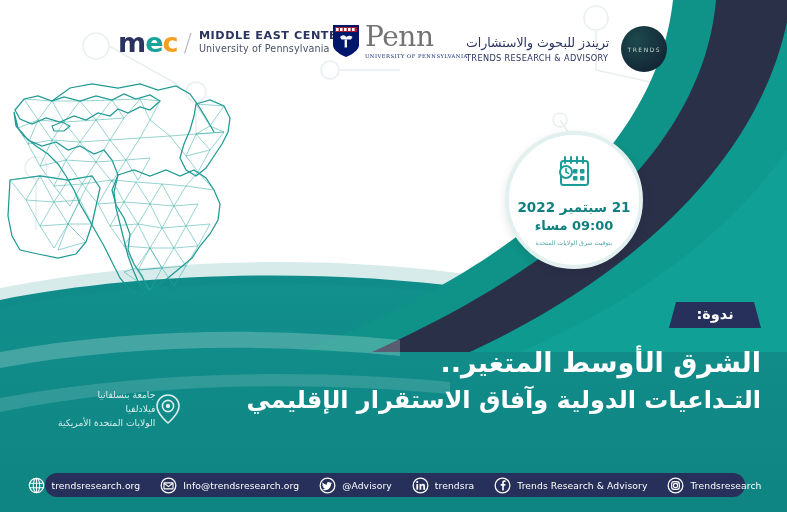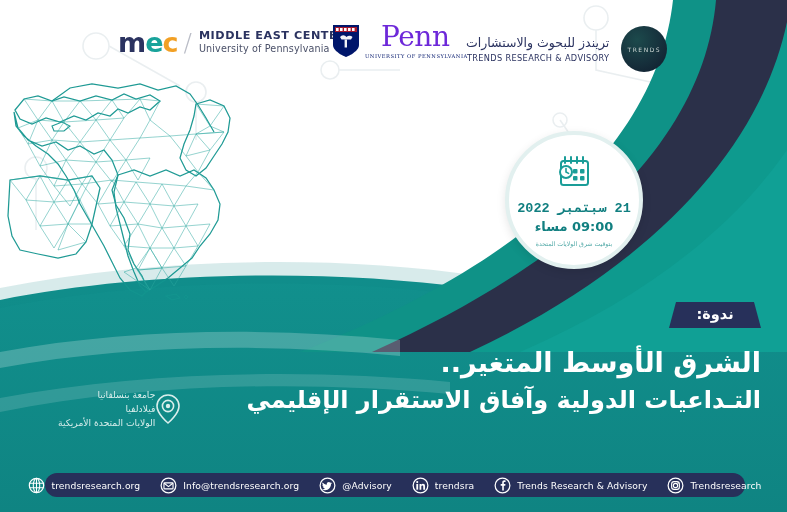--- a/index.html
+++ b/index.html
@@ -20,40 +20,40 @@
   .mec-c{color:#f2a024;}
   .mec-slash{color:#b9bcc6;font-size:25px;margin:0 7px 0 6px;font-weight:300;line-height:1;}
   .mec-txt{line-height:1.12;}
   .mec-t1{font-size:11.2px;font-weight:bold;color:#2b3360;letter-spacing:.55px;}
   .mec-t2{font-size:9.6px;color:#4a5068;letter-spacing:.15px;margin-top:1px;}
 
   .penn{position:absolute;left:332px;top:24px;display:flex;align-items:flex-start;}
   .penn-shield{width:28px;height:34px;margin-right:5px;}
   .penn-word{line-height:1;}
   .penn-name{font-family:"DejaVu Serif","Liberation Serif",serif;font-size:28px;
-             color:#6d28d9;letter-spacing:-.4px;line-height:.95;margin-left:16px;}
+             color:#737373;letter-spacing:-.4px;line-height:.95;}
   .penn-sub{font-family:"DejaVu Serif","Liberation Serif",serif;font-size:5.2px;
             color:#00166b;letter-spacing:.5px;margin-top:3px;text-align:center;}
 
   .trends{position:absolute;left:466px;top:26px;display:flex;align-items:center;}
-  .trends-txt{text-align:right;margin-right:12px;line-height:1.25;}
+  .trends-txt{text-align:left;margin-right:12px;line-height:1.25;}
   .trends-ar{font-size:12.5px;color:#2b3360;direction:rtl;letter-spacing:0;}
   .trends-en{font-size:8.2px;color:#2b3360;letter-spacing:.35px;margin-top:2px;}
   .trends-badge{width:46px;height:46px;border-radius:50%;
       background:radial-gradient(circle at 35% 30%,#1c4a4c 0%,#16303c 55%,#101a2c 100%);
       display:flex;align-items:center;justify-content:center;}
   .trends-badge span{font-size:6px;color:#cfd8d6;letter-spacing:1.5px;}
 
   
   .datecircle{position:absolute;left:505px;top:131px;width:130px;height:130px;
     border-radius:50%;background:#ffffff;border:4px solid #e2f0ef;
     box-shadow:0 3px 10px rgba(0,0,0,.10);z-index:7;
     display:flex;flex-direction:column;align-items:center;justify-content:center;}
   .cal-ico{width:40px;height:36px;margin-bottom:9px;}
-  .date-main{font-size:13.5px;color:#117f80;direction:rtl;margin-bottom:3px;font-weight:600;font-family:Liberation Mono, monospace;}
+  .date-main{font-size:13.5px;color:#117f80;direction:rtl;margin-bottom:3px;font-weight:600;}
   .date-time{font-size:13px;color:#117f80;direction:rtl;font-weight:600;}
   .date-tz{font-size:6.2px;color:#4fa8a6;direction:rtl;margin-top:6px;}
 
   
   .titleblock{position:absolute;right:26px;top:302px;z-index:8;text-align:right;direction:rtl;}
   .badge{display:inline-block;position:relative;height:26px;}
   .badge svg{display:block;}
   .badge span{position:absolute;inset:0;display:flex;align-items:center;justify-content:center;
     font-size:14.5px;font-weight:bold;color:#ffffff;padding-bottom:2px;}
   .t-line1{font-size:27px;font-weight:bold;color:#ffffff;margin-top:15px;letter-spacing:-.3px;

